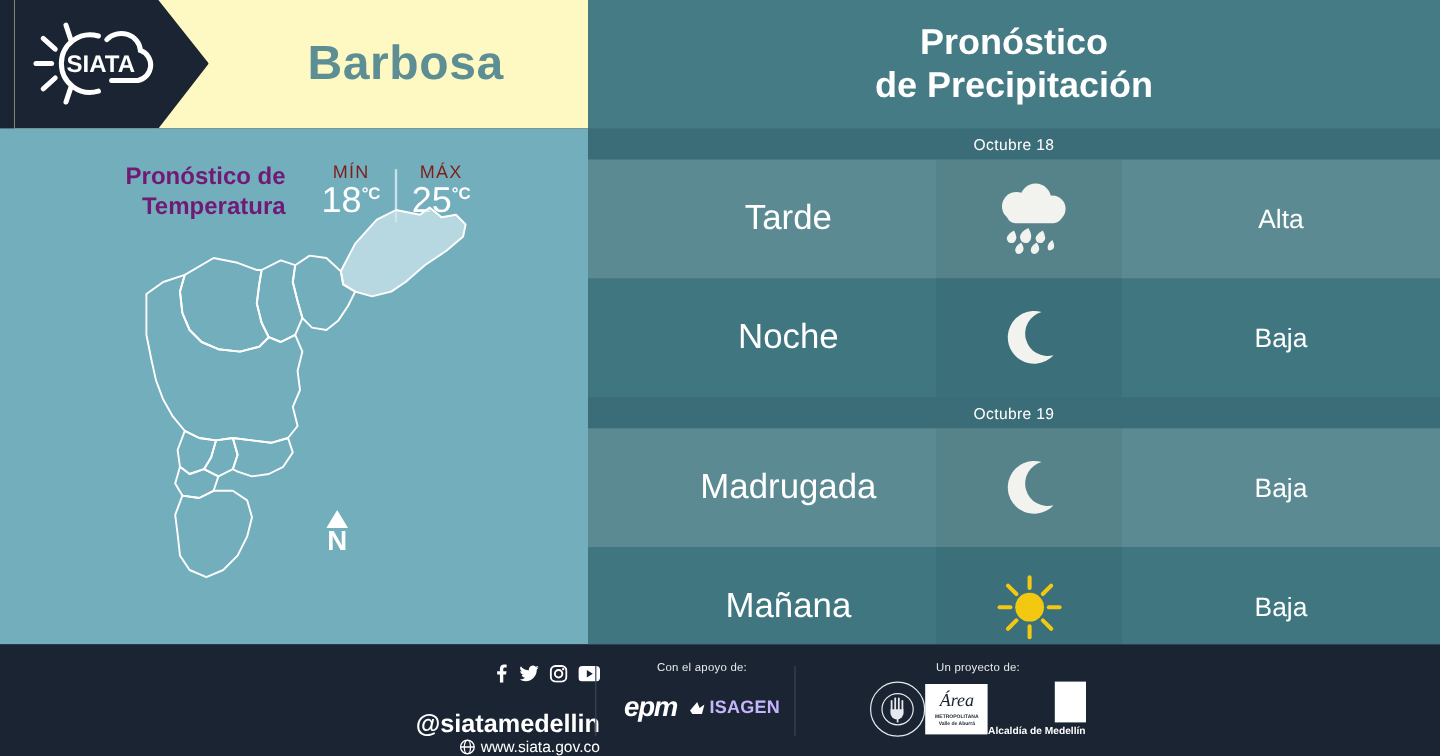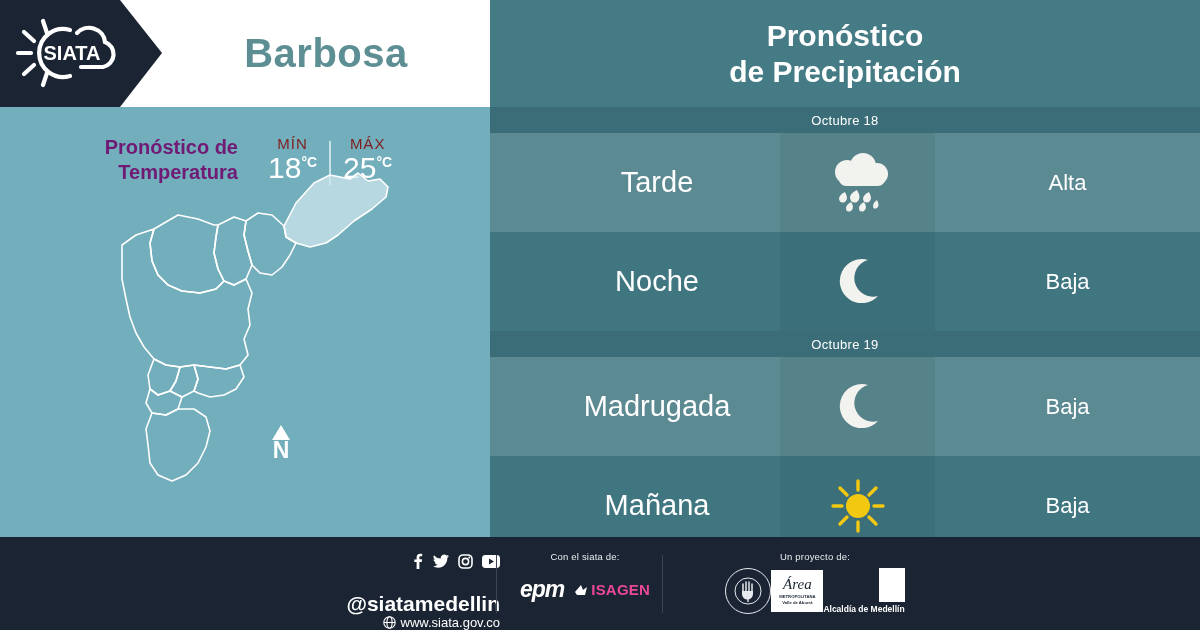--- a/index.html
+++ b/index.html
@@ -7,22 +7,22 @@
   body {
     font-family:"Liberation Sans", sans-serif;
     background:#1b2432;
     overflow:hidden;
   }
   .canvas { position:relative; width:1200px; height:630px; }
 
   
   .left-col { position:absolute; left:0; top:0; width:490px; height:537px; }
   .banner-strip {
-    position:absolute; left:0; top:0; width:490px; height:107px;
-    background:#ffffff;
+    position:absolute; left:12px; top:0; width:490px; height:107px;
+    background:#fef9c3;
   }
   .banner-dark {
     position:absolute; left:0; top:0; width:162px; height:107px;
     background:#1b2432;
     clip-path: polygon(0 0, 120px 0, 162px 53px, 120px 107px, 0 107px);
   }
   .logo { position:absolute; left:14px; top:14px; width:116px; height:78px; }
   .city-name {
     position:absolute; left:162px; top:0; width:328px; height:107px;
     display:flex; align-items:center; justify-content:center;
@@ -82,21 +82,21 @@
   .footer { position:absolute; left:0; top:537px; width:1200px; height:93px; background:#1b2432; }
   .f-social { position:absolute; left:300px; top:16px; width:200px; color:#fff; text-align:right; }
   .f-icons { display:flex; gap:9px; justify-content:flex-end; align-items:center; margin-bottom:2px; }
   .f-handle { font-size:21px; font-weight:bold; line-height:1.1;margin-top:23px; }
   .f-web { font-size:13px; display:flex; align-items:center; justify-content:flex-end; gap:5px; }
   .f-div { position:absolute; top:18px; width:1px; height:58px; background:#3c4553; }
   .f-cap { color:#e8ecf0; font-size:9.5px; text-align:center; letter-spacing:.2px; }
   .f-sponsors { position:absolute; left:505px; top:14px; width:160px; text-align:center; }
   .f-logos { display:flex; align-items:center; justify-content:center; gap:10px; margin-top:14px; }
   .epm { color:#fff; font-size:23px; font-weight:bold; font-style:italic; letter-spacing:-1px; }
-  .isagen { color:#ec4899; font-size:15px; font-weight:bold; letter-spacing:.2px; }
+  .isagen { color:#c4b5fd; font-size:15px; font-weight:bold; letter-spacing:.2px; }
   .f-project { position:absolute; left:700px; top:14px; width:230px; text-align:center; }
   .f-plogos { display:flex; align-items:center; justify-content:center; margin-top:6px; }
   .seal { width:46px; height:46px; border:1.5px solid #e6eaee; border-radius:50%;
           display:flex; align-items:center; justify-content:center; }
   .area-logo { width:52px; height:42px; background:#fff; display:flex; flex-direction:column;
                align-items:center; justify-content:center; color:#1b2432; }
   .area-script { font-family:"Liberation Serif", serif; font-style:italic; font-size:15px; line-height:1; }
   .area-sub { font-size:4.2px; font-weight:bold; line-height:1.25; text-align:center; margin-top:2px; }
   .alc-wrap { display:flex; flex-direction:column; align-items:flex-end; gap:2px; }
   .alc-shield { width:26px; height:34px; background:#fff; }
@@ -273,21 +273,21 @@
           <ellipse cx="6.5" cy="6.5" rx="2.6" ry="5.7" fill="none" stroke="#fff" stroke-width="1.1"></ellipse>
           <line x1="0.9" y1="6.5" x2="12.1" y2="6.5" stroke="#fff" stroke-width="1.1"></line>
         </svg>
         <span>www.siata.gov.co</span>
       </div>
     </div>
 
     <div class="f-div" style="left:496px;"></div>
 
     <div class="f-sponsors">
-      <div class="f-cap">Con el siata de:</div>
+      <div class="f-cap">Con el apoyo de:</div>
       <div class="f-logos">
         <span class="epm">epm</span>
         <span style="display:flex;align-items:center;gap:3px;">
           <svg width="14" height="14" viewBox="0 0 14 14">
               <path fill="#fff" d="M1 9 L7 2 L9 7 L13 4 L11 12 L3 12 Z"></path>
             </svg>
           <span class="isagen">ISAGEN</span>
         </span>
       </div>
     </div>

